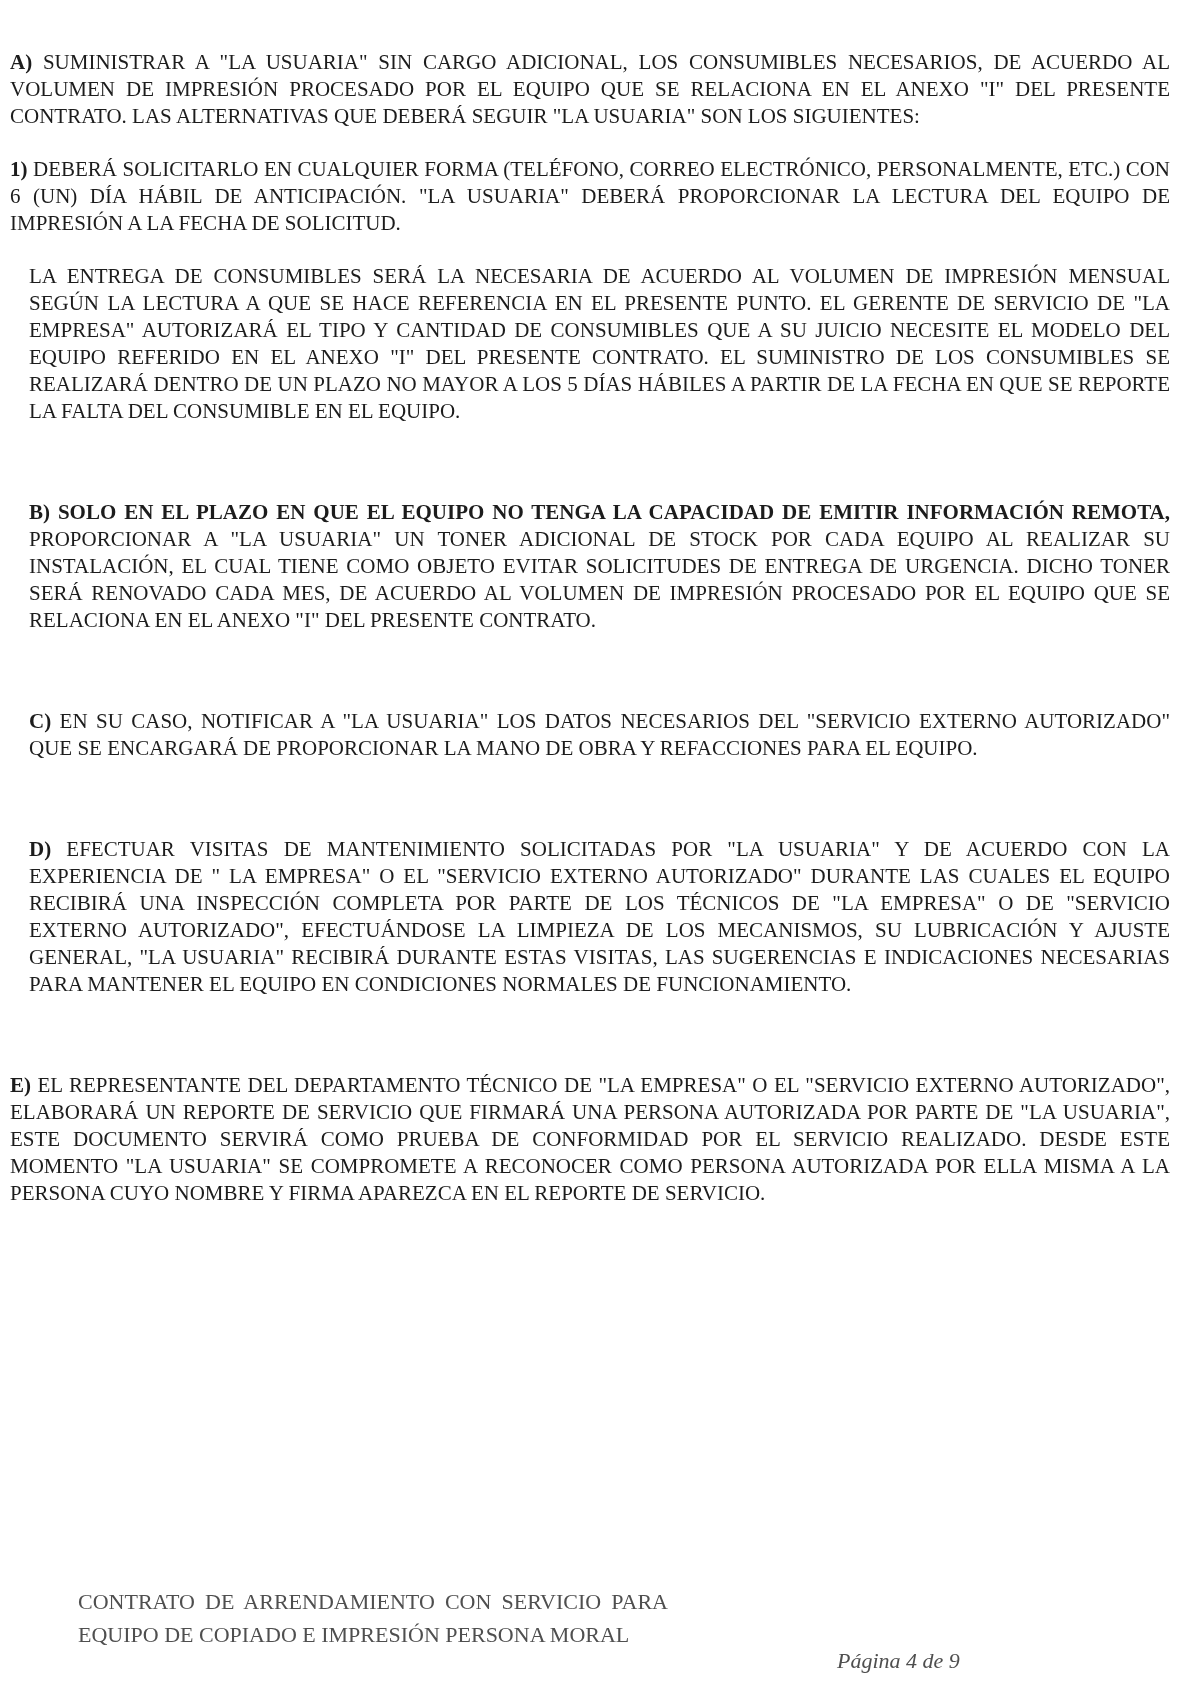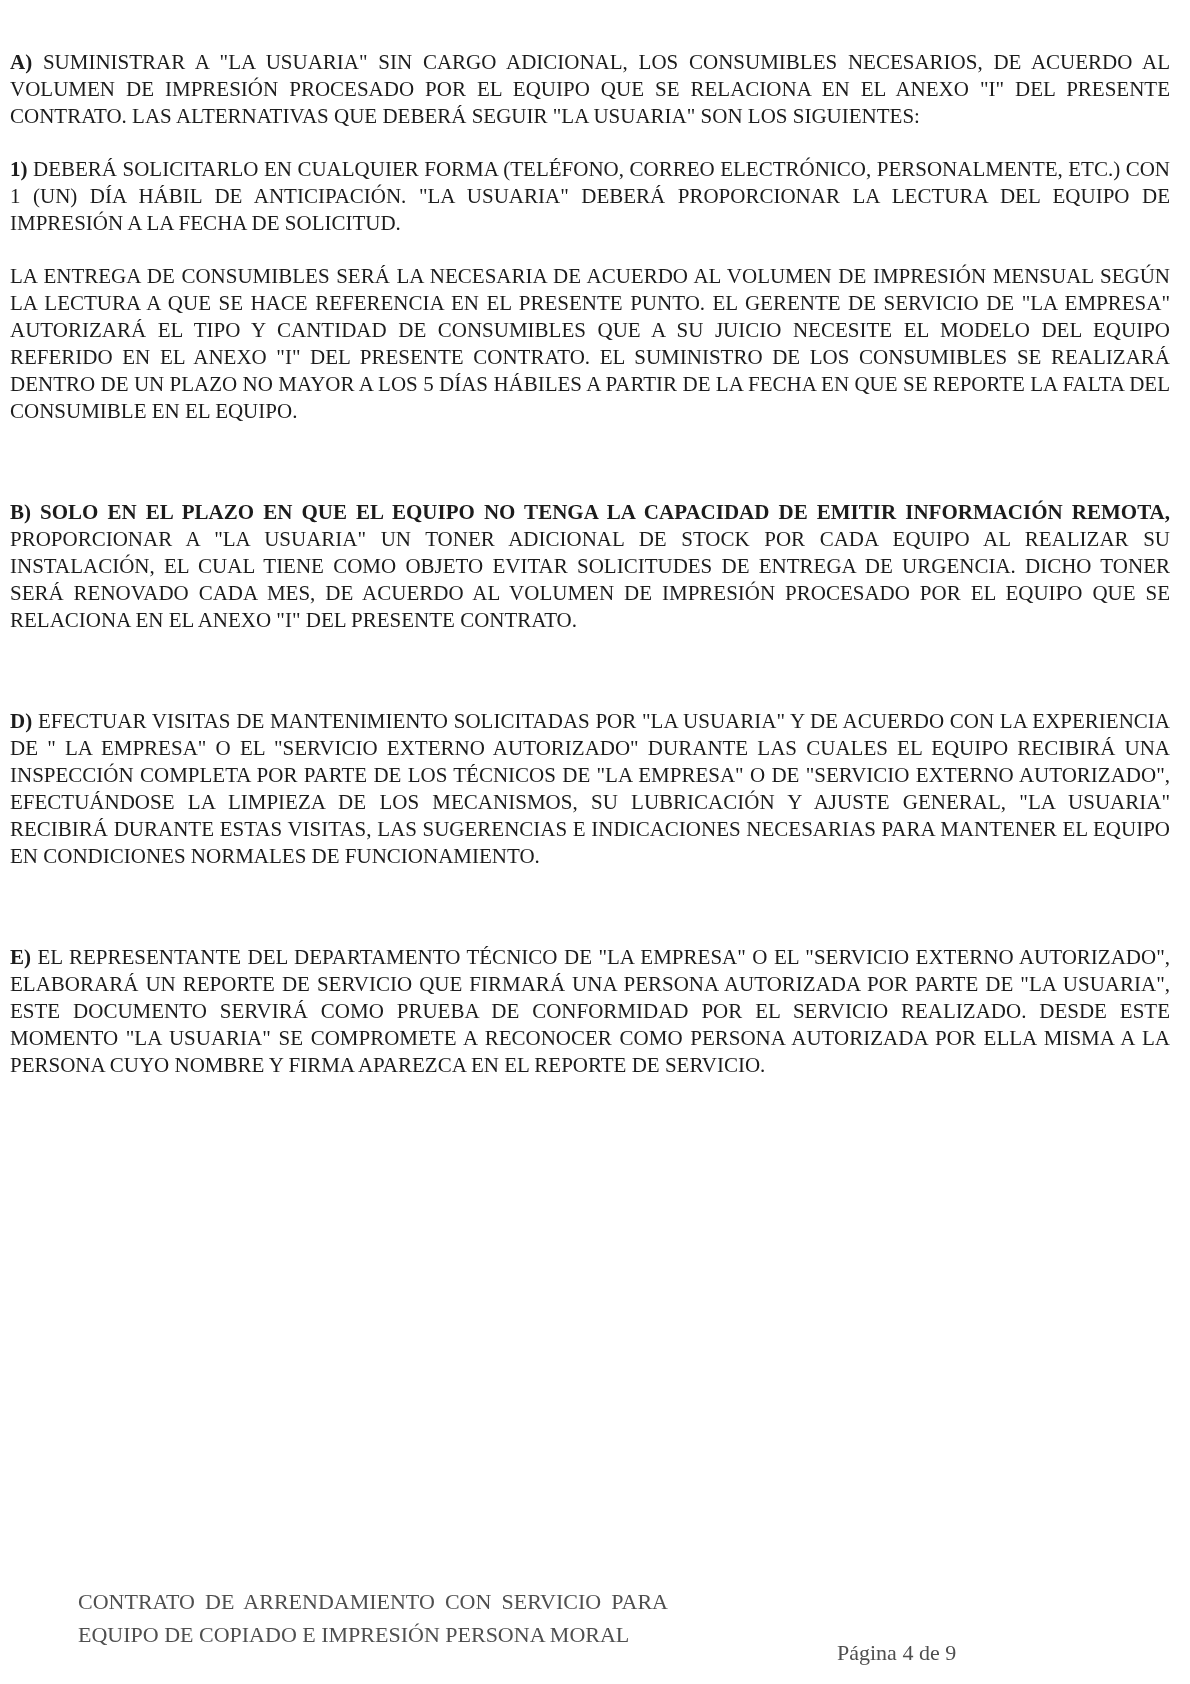--- a/index.html
+++ b/index.html
@@ -23,20 +23,21 @@
     color: #1c1c1c;
     font-size: 21px;
     line-height: 27px;
     text-align: justify;
   }
   .para {
     margin: 0 0 26px 0;
   }
   .para.gap-l {
     margin-bottom: 74px;
+    margin-left: 19px;
   }
   .para strong {
     font-weight: bold;
   }
   .page-footer {
     position: absolute;
     left: 0;
     top: 1585px;
     width: 996px;
     height: 99px;
@@ -48,54 +49,59 @@
     left: 78px;
     top: 0;
     width: 590px;
     font-size: 22px;
     line-height: 33px;
     text-align: justify;
   }
   .page-number {
     position: absolute;
     left: 837px;
-    top: 54px;
+    top: 62px;
     font-size: 22px;
     line-height: 27px;
+    font-style: italic;
     white-space: nowrap;
   }
 </style>
 </head>
 <body>
 
 <div class="page">
 
   <main class="body-text">
 
     <p class="para">
       <strong>A)</strong>
       <span>SUMINISTRAR A "LA USUARIA" SIN CARGO ADICIONAL, LOS CONSUMIBLES NECESARIOS, DE ACUERDO AL VOLUMEN DE IMPRESIÓN PROCESADO POR EL EQUIPO QUE SE RELACIONA EN EL ANEXO "I" DEL PRESENTE CONTRATO. LAS ALTERNATIVAS QUE DEBERÁ SEGUIR "LA USUARIA" SON LOS SIGUIENTES:</span>
     </p>
 
     <p class="para">
       <strong>1)</strong>
-      <span>DEBERÁ SOLICITARLO EN CUALQUIER FORMA (TELÉFONO, CORREO ELECTRÓNICO, PERSONALMENTE, ETC.) CON 1 (UN) DÍA HÁBIL DE ANTICIPACIÓN. "LA USUARIA" DEBERÁ PROPORCIONAR LA LECTURA DEL EQUIPO DE IMPRESIÓN A LA FECHA DE SOLICITUD.</span>
+      <span>DEBERÁ SOLICITARLO EN CUALQUIER FORMA (TELÉFONO, CORREO ELECTRÓNICO, PERSONALMENTE, ETC.) CON 6 (UN) DÍA HÁBIL DE ANTICIPACIÓN. "LA USUARIA" DEBERÁ PROPORCIONAR LA LECTURA DEL EQUIPO DE IMPRESIÓN A LA FECHA DE SOLICITUD.</span>
     </p>
 
 
     <p class="para gap-l">
       <strong></strong>
       <span>LA ENTREGA DE CONSUMIBLES SERÁ LA NECESARIA DE ACUERDO AL VOLUMEN DE IMPRESIÓN MENSUAL SEGÚN LA LECTURA A QUE SE HACE REFERENCIA EN EL PRESENTE PUNTO. EL GERENTE DE SERVICIO DE "LA EMPRESA" AUTORIZARÁ EL TIPO Y CANTIDAD DE CONSUMIBLES QUE A SU JUICIO NECESITE EL MODELO DEL EQUIPO REFERIDO EN EL ANEXO "I" DEL PRESENTE CONTRATO. EL SUMINISTRO DE LOS CONSUMIBLES SE REALIZARÁ DENTRO DE UN PLAZO NO MAYOR A LOS 5 DÍAS HÁBILES A PARTIR DE LA FECHA EN QUE SE REPORTE LA FALTA DEL CONSUMIBLE EN EL EQUIPO.</span>
     </p>
 
     <p class="para gap-l">
       <strong>B) SOLO EN EL PLAZO EN QUE EL EQUIPO NO TENGA LA CAPACIDAD DE EMITIR INFORMACIÓN REMOTA,</strong>
       <span>PROPORCIONAR A "LA USUARIA" UN TONER ADICIONAL DE STOCK POR CADA EQUIPO AL REALIZAR SU INSTALACIÓN, EL CUAL TIENE COMO OBJETO EVITAR SOLICITUDES DE ENTREGA DE URGENCIA. DICHO TONER SERÁ RENOVADO CADA MES, DE ACUERDO AL VOLUMEN DE IMPRESIÓN PROCESADO POR EL EQUIPO QUE SE RELACIONA EN EL ANEXO "I" DEL PRESENTE CONTRATO.</span>
     </p>
 
+    <p class="para gap-l">
+      <strong>C)</strong>
+      <span>EN SU CASO, NOTIFICAR A "LA USUARIA" LOS DATOS NECESARIOS DEL "SERVICIO EXTERNO AUTORIZADO" QUE SE ENCARGARÁ DE PROPORCIONAR LA MANO DE OBRA Y REFACCIONES PARA EL EQUIPO.</span>
+    </p>
 
     <p class="para gap-l">
       <strong>D)</strong>
       <span>EFECTUAR VISITAS DE MANTENIMIENTO SOLICITADAS POR "LA USUARIA" Y DE ACUERDO CON LA EXPERIENCIA DE " LA EMPRESA" O EL "SERVICIO EXTERNO AUTORIZADO" DURANTE LAS CUALES EL EQUIPO RECIBIRÁ UNA INSPECCIÓN COMPLETA POR PARTE DE LOS TÉCNICOS DE "LA EMPRESA" O DE "SERVICIO EXTERNO AUTORIZADO", EFECTUÁNDOSE LA LIMPIEZA DE LOS MECANISMOS, SU LUBRICACIÓN Y AJUSTE GENERAL, "LA USUARIA" RECIBIRÁ DURANTE ESTAS VISITAS, LAS SUGERENCIAS E INDICACIONES NECESARIAS PARA MANTENER EL EQUIPO EN CONDICIONES NORMALES DE FUNCIONAMIENTO.</span>
     </p>
 
     <p class="para">
       <strong>E)</strong>
       <span>EL REPRESENTANTE DEL DEPARTAMENTO TÉCNICO DE "LA EMPRESA" O EL "SERVICIO EXTERNO AUTORIZADO", ELABORARÁ UN REPORTE DE SERVICIO QUE FIRMARÁ UNA PERSONA AUTORIZADA POR PARTE DE "LA USUARIA", ESTE DOCUMENTO SERVIRÁ COMO PRUEBA DE CONFORMIDAD POR EL SERVICIO REALIZADO. DESDE ESTE MOMENTO "LA USUARIA" SE COMPROMETE A RECONOCER COMO PERSONA AUTORIZADA POR ELLA MISMA A LA PERSONA CUYO NOMBRE Y FIRMA APAREZCA EN EL REPORTE DE SERVICIO.</span>
     </p>

